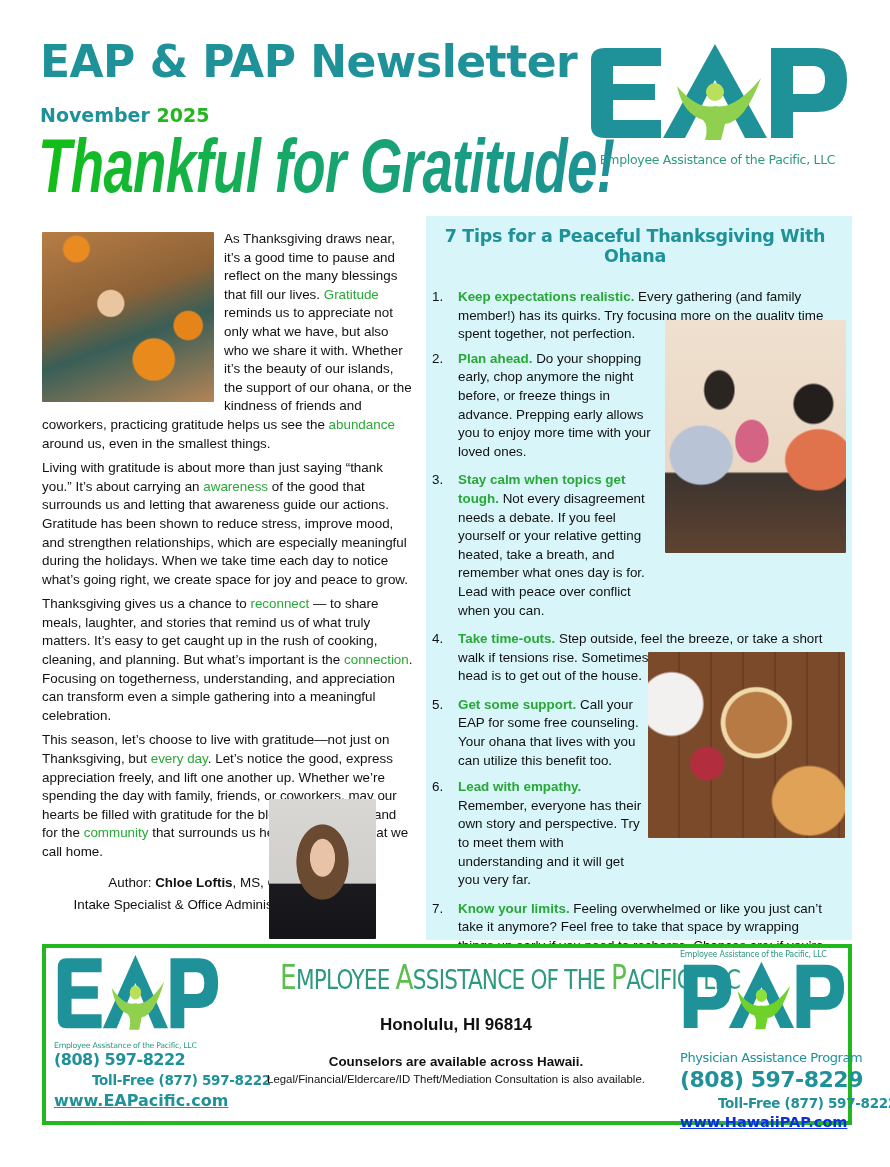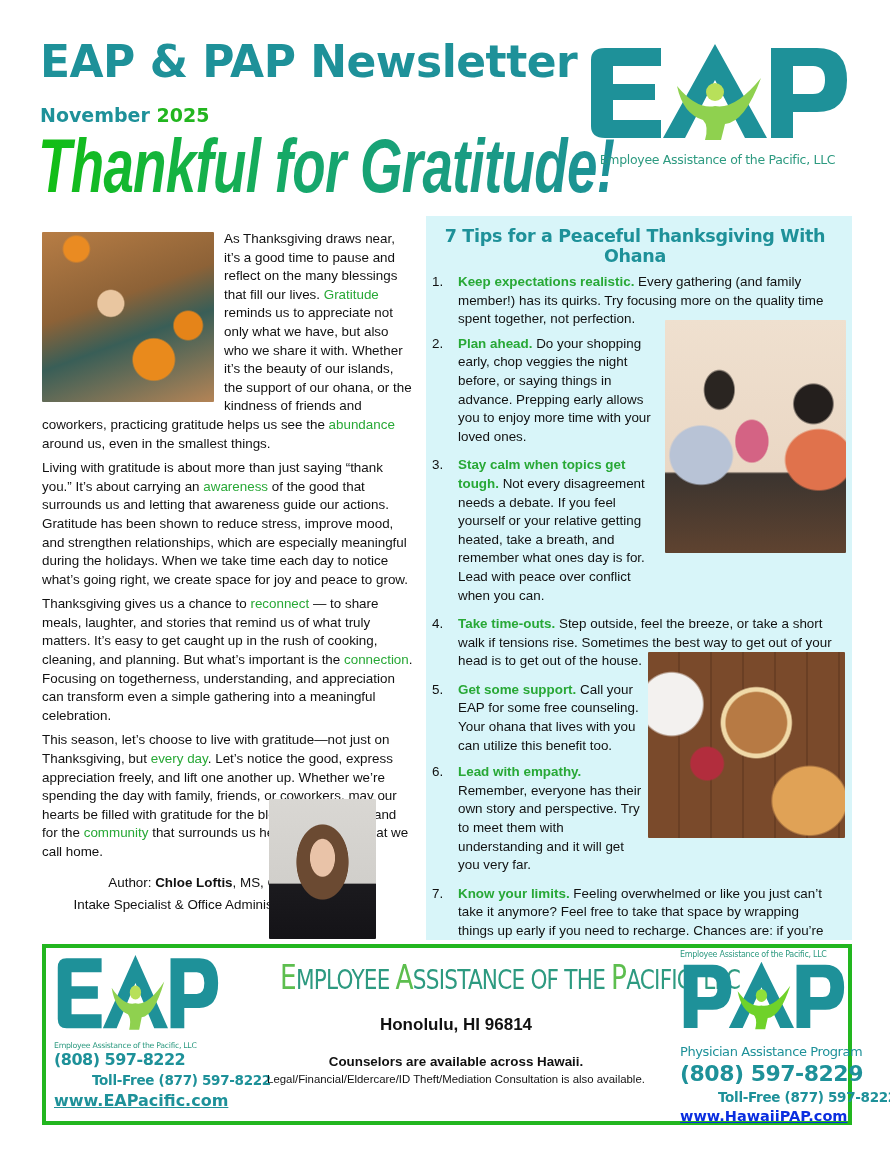--- a/index.html
+++ b/index.html
@@ -32,21 +32,21 @@
                 linear-gradient(160deg, #b77d45 0%, #8d6237 40%, #395e57 60%, #b48456 100%); }
   .photo-chloe { position: absolute; left: 269px; top: 799px; width: 107px; height: 140px;
     background: radial-gradient(ellipse at 50% 42%, #e9c3a8 0 16%, transparent 17%),
                 radial-gradient(ellipse at 50% 45%, #6b4a32 0 34%, transparent 35%),
                 linear-gradient(180deg, #d9d7d3 0%, #d1cfcb 60%, #1b1a1e 61%, #141317 100%); }
   .author { text-align: right; width: 262px; margin-top: 10px; line-height: 22px; }
   .author b { font-weight: bold; }
 
   
   .tips { position: absolute; left: 426px; top: 216px; width: 426px; height: 724px; background: #d8f5f9; padding: 10px 14px 0 6px; }
-  .tips-title { font-family: "DejaVu Sans", sans-serif; font-weight: bold; font-size: 17.5px; color: #1e9199; text-align: center; margin-bottom: 7px; letter-spacing: -0.3px; }
+  .tips-title { font-family: "DejaVu Sans", sans-serif; font-weight: bold; font-size: 17.5px; color: #1e9199; text-align: center; margin-bottom: 22px; letter-spacing: -0.3px; }
   .tip { position: relative; padding-left: 26px; font-size: 13.4px; line-height: 18.6px; margin-bottom: 6px; color: #111; }
   .tip .num { position: absolute; left: 0; top: 0; font-weight: normal; }
   .tip .lead { color: #28a836; font-weight: bold; }
   .tip.narrow { width: 230px; }
   .photo-family { position: absolute; left: 239px; top: 104px; width: 181px; height: 233px;
     background: radial-gradient(ellipse at 30% 30%, #2a2521 0 8%, transparent 9%),
                 radial-gradient(ellipse at 82% 36%, #241f1d 0 9%, transparent 10%),
                 radial-gradient(ellipse at 48% 52%, #d46384 0 12%, transparent 13%),
                 radial-gradient(ellipse at 85% 60%, #e0724c 0 15%, transparent 16%),
                 radial-gradient(ellipse at 20% 58%, #b8c3d6 0 15%, transparent 16%),
@@ -67,21 +67,21 @@
   .weblink { font-family: "DejaVu Sans", sans-serif; font-weight: bold; font-size: 16px; text-decoration: underline; white-space: nowrap; display: inline-block; margin-top: 3px; }
   .f-eap .weblink { color: #1e9199; }
   .f-center { position: absolute; left: 190px; top: 10px; width: 440px; text-align: center; }
   .f-company { font-family: "DejaVu Sans", sans-serif; font-size: 27px; color: #2d9a80; white-space: nowrap; letter-spacing: -1px; transform: scaleX(0.8); transform-origin: center top; }
   .f-company .big { font-size: 33px; color: #5dbe4e; }
   .f-addr { font-weight: bold; font-size: 17px; margin-top: 12px; line-height: 31px; color: #111; }
   .f-counsel { font-weight: bold; font-size: 13.4px; margin-top: 14px; color: #111; }
   .f-legal { font-size: 11.4px; margin-top: 4px; color: #111; white-space: nowrap; }
   .f-pap { position: absolute; left: 634px; top: 2px; width: 172px; }
   .f-pap .small-cap { font-family: "DejaVu Sans", sans-serif; font-size: 8px; color: #2d9a80; white-space: nowrap; letter-spacing: -0.3px; }
-  .f-pap .prog { font-family: "DejaVu Sans", sans-serif; color: #1e9199; font-size: 13px; white-space: nowrap; letter-spacing: -0.4px; margin-top: 5px; }
+  .f-pap .prog { font-family: "DejaVu Sans", sans-serif; color: #1e9199; font-size: 13px; white-space: nowrap; letter-spacing: -0.4px; margin-top: 11px; }
   .f-pap .phone-main { font-size: 22px; margin-top: 2px; letter-spacing: -0.5px; }
   .f-pap .weblink { color: #0b2ee0; font-size: 14.5px; }
 </style>
 </head>
 <body>
 
 <div class="title" data-name="newsletter-title">EAP &amp; PAP Newsletter</div>
 <div class="month" data-name="issue-date">
   <span data-name="issue-month">November</span>
   <span class="yr" data-name="issue-year">2025</span>
@@ -118,21 +118,21 @@
 </div>
 <style>
   
   .left p[data-name="article-paragraph-4"] { shape-outside: none; }
 </style>
 <div class="photo photo-chloe" data-name="author-photo"></div>
 
 <div class="tips" data-name="tips-panel">
   <div class="tips-title" data-name="tips-title">7 Tips for a Peaceful Thanksgiving With Ohana</div>
   <div class="tip" data-name="tip-item"><span class="num">1.</span><span class="lead">Keep expectations realistic.</span><span> Every gathering (and family member!) has its quirks. Try focusing more on the quality time spent together, not perfection.</span></div>
-  <div class="tip narrow" data-name="tip-item"><span class="num">2.</span><span class="lead">Plan ahead.</span><span> Do your shopping early, chop veggies the night before, or saying things in advance. Prepping early allows you to enjoy more time with your loved ones.</span></div>
+  <div class="tip narrow" data-name="tip-item"><span class="num">2.</span><span class="lead">Plan ahead.</span><span> Do your shopping early, chop anymore the night before, or freeze things in advance. Prepping early allows you to enjoy more time with your loved ones.</span></div>
   <div class="tip narrow" data-name="tip-item" style="margin-top:10px;"><span class="num">3.</span><span class="lead">Stay calm when topics get tough.</span><span> Not every disagreement needs a debate. If you feel yourself or your relative getting heated, take a breath, and remember what ones day is for. Lead with peace over conflict when you can.</span></div>
   <div class="tip" data-name="tip-item" style="margin-top:10px;"><span class="num">4.</span><span class="lead">Take time-outs.</span><span> Step outside, feel the breeze, or take a short walk if tensions rise. Sometimes the best way to get out of your head is to get out of the house.</span></div>
   <div class="tip" data-name="tip-item" style="width:212px; margin-top:10px;"><span class="num">5.</span><span class="lead">Get some support.</span><span> Call your EAP for some free counseling. Your ohana that lives with you can utilize this benefit too.</span></div>
   <div class="tip" data-name="tip-item" style="width:216px; margin-top:8px;"><span class="num">6.</span><span class="lead">Lead with empathy.</span><span> Remember, everyone has their own story and perspective. Try to meet them with understanding and it will get you very far.</span></div>
   <div class="tip" data-name="tip-item" style="margin-top:10px;"><span class="num">7.</span><span class="lead">Know your limits.</span><span> Feeling overwhelmed or like you just can’t take it anymore? Feel free to take that space by wrapping things up early if you need to recharge. Chances are: if you’re feeling it, so are they.</span></div>
 
   <div class="photo photo-family" data-name="family-dinner-photo"></div>
   <div class="photo photo-pie" data-name="pie-table-photo"></div>
 </div>
 

